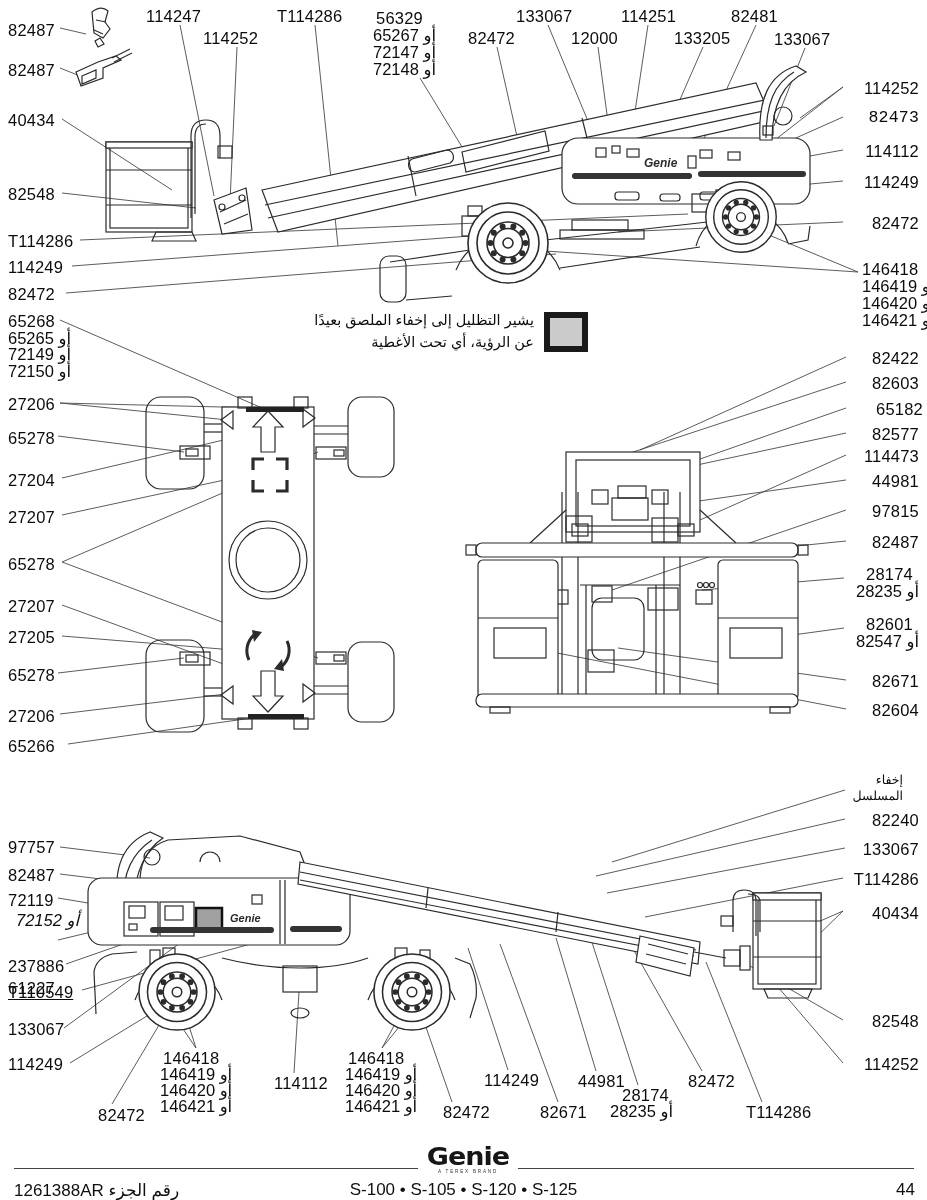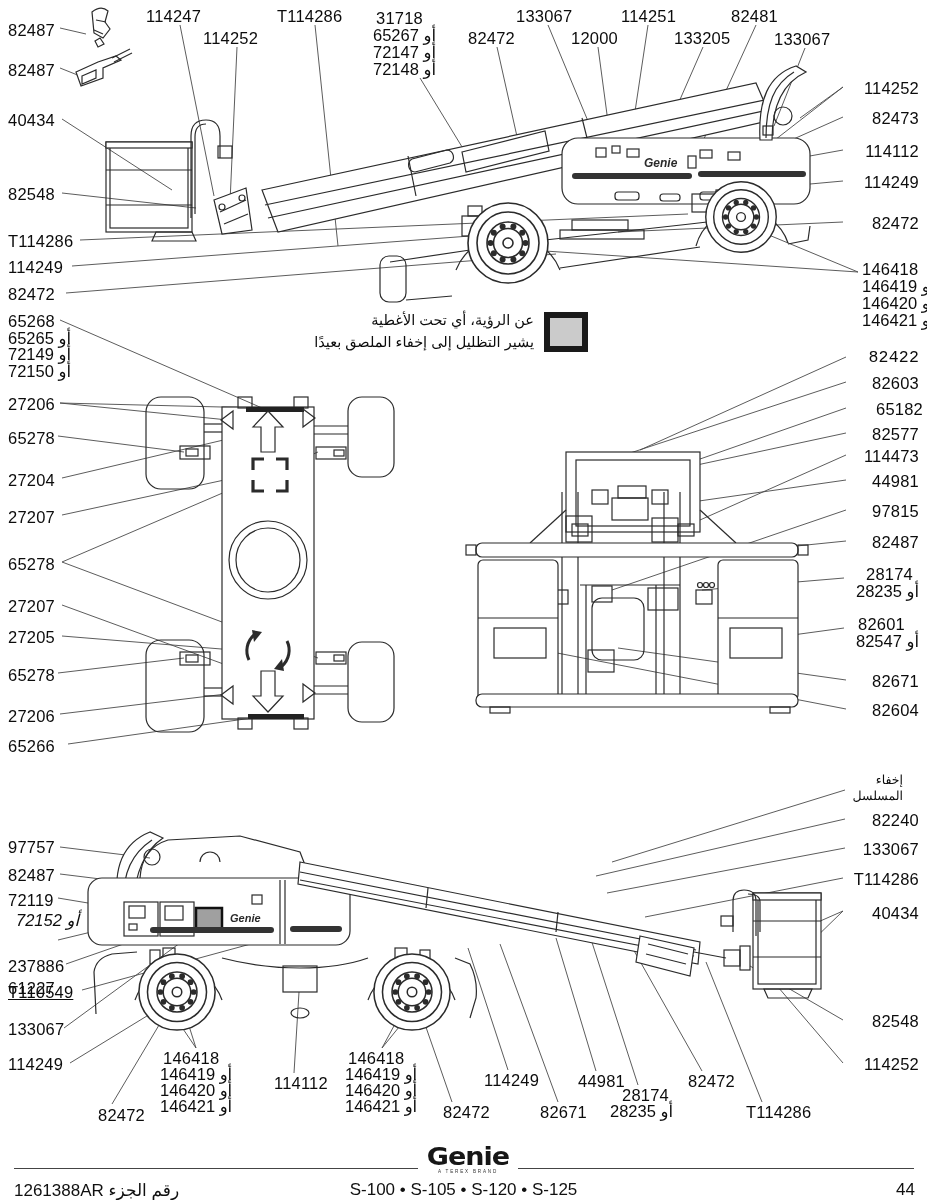--- a/index.html
+++ b/index.html
@@ -374,82 +374,82 @@
         <rect x="163" y="948" width="12" height="18"></rect>
     <rect x="395" y="948" width="12" height="18"></rect>
         <rect x="420" y="950" width="10" height="14"></rect>
     <use href="#wheel" x="137" y="952" width="80" height="80"></use>
     <use href="#wheel" x="372" y="952" width="80" height="80"></use>
   </g>
 </svg>
 
 <div class="legend">
   <div class="legend-text">
+    <div>يشير التظليل إلى إخفاء الملصق بعيدًا</div>
     <div>عن الرؤية، أي تحت الأغطية</div>
-    <div>يشير التظليل إلى إخفاء الملصق بعيدًا</div>
   </div>
   <div class="legend-swatch"></div>
 </div>
 
 <div class="callout-layer">
       <div class="callout" style="top: 22px; left: 8px;">82487</div>
       <div class="callout" style="top: 62px; left: 8px;">82487</div>
       <div class="callout" style="top: 112px; left: 8px;">40434</div>
       <div class="callout" style="top: 186px; left: 8px;">82548</div>
       <div class="callout" style="top: 233px; left: 8px;">T114286</div>
       <div class="callout" style="top: 259px; left: 8px;">114249</div>
       <div class="callout" style="top: 286px; left: 8px;">82472</div>
       <div class="callout" style="top: 313px; left: 8px;">65268</div>
       <div class="callout" style="top: 330px; left: 8px;">65265 أو</div>
       <div class="callout" style="top: 346px; left: 8px;">72149 أو</div>
       <div class="callout" style="top: 363px; left: 8px;">72150 أو</div>
       <div class="callout" style="top: 8px; left: 146px;">114247</div>
       <div class="callout" style="top: 30px; left: 203px;">114252</div>
       <div class="callout" style="top: 8px; left: 277px;">T114286</div>
-      <div class="callout" style="top: 10px; left: 376px;">31718</div>
+      <div class="callout" style="top: 10px; left: 376px;">56329</div>
       <div class="callout" style="top: 27px; left: 373px;">65267 أو</div>
       <div class="callout" style="top: 44px; left: 373px;">72147 أو</div>
       <div class="callout" style="top: 61px; left: 373px;">72148 أو</div>
       <div class="callout" style="top: 30px; left: 468px;">82472</div>
       <div class="callout" style="top: 8px; left: 516px;">133067</div>
       <div class="callout" style="top: 30px; left: 571px;">12000</div>
       <div class="callout" style="top: 8px; left: 621px;">114251</div>
       <div class="callout" style="top: 30px; left: 674px;">133205</div>
       <div class="callout" style="top: 8px; left: 731px;">82481</div>
       <div class="callout" style="top: 31px; left: 774px;">133067</div>
       <div class="callout" style="top: 80px; right: 8px; text-align: right;">114252</div>
-      <div class="callout" style="top: 110px; right: 8px; text-align: right;">82473</div>
+      <div class="callout" style="top: 110px; right: 8px; text-align: right; font-family: Liberation Mono, monospace;">82473</div>
       <div class="callout" style="top: 143px; right: 8px; text-align: right;">114112</div>
       <div class="callout" style="top: 174px; right: 8px; text-align: right;">114249</div>
       <div class="callout" style="top: 215px; right: 8px; text-align: right;">82472</div>
       <div class="callout" style="top: 261px; left: 862px;">146418</div>
       <div class="callout" style="top: 278px; left: 862px;">146419 أو</div>
       <div class="callout" style="top: 295px; left: 862px;">146420 أو</div>
       <div class="callout" style="top: 312px; left: 862px;">146421 أو</div>
       <div class="callout" style="top: 396px; left: 8px;">27206</div>
       <div class="callout" style="top: 430px; left: 8px;">65278</div>
       <div class="callout" style="top: 472px; left: 8px;">27204</div>
       <div class="callout" style="top: 509px; left: 8px;">27207</div>
       <div class="callout" style="top: 556px; left: 8px;">65278</div>
       <div class="callout" style="top: 598px; left: 8px;">27207</div>
       <div class="callout" style="top: 629px; left: 8px;">27205</div>
       <div class="callout" style="top: 667px; left: 8px;">65278</div>
       <div class="callout" style="top: 708px; left: 8px;">27206</div>
       <div class="callout" style="top: 738px; left: 8px;">65266</div>
-      <div class="callout" style="top: 350px; right: 8px; text-align: right; font-family: Liberation Mono, monospace;">82422</div>
+      <div class="callout" style="top: 350px; right: 8px; text-align: right;">82422</div>
       <div class="callout" style="top: 375px; right: 8px; text-align: right;">82603</div>
       <div class="callout" style="top: 401px; right: 4px; text-align: right;">65182</div>
       <div class="callout" style="top: 426px; right: 8px; text-align: left;">82577</div>
       <div class="callout" style="top: 448px; right: 8px; text-align: right;">114473</div>
       <div class="callout" style="top: 473px; right: 8px; text-align: right;">44981</div>
       <div class="callout" style="top: 503px; right: 8px; text-align: right;">97815</div>
       <div class="callout" style="top: 534px; right: 8px; text-align: right;">82487</div>
       <div class="callout" style="top: 566px; right: 14px; text-align: right;">28174</div>
       <div class="callout" style="top: 583px; right: 8px; text-align: right;">أو 28235</div>
-      <div class="callout" style="top: 616px; right: 22px; text-align: right;">82601</div>
+      <div class="callout" style="top: 616px; right: 14px; text-align: right;">82601</div>
       <div class="callout" style="top: 633px; right: 8px; text-align: right;">أو 82547</div>
       <div class="callout" style="top: 673px; right: 8px; text-align: right;">82671</div>
       <div class="callout" style="top: 702px; right: 8px; text-align: right;">82604</div>
       <div class="callout small" style="top: 774px; right: 24px; text-align: right;">إخفاء</div>
       <div class="callout small" style="top: 790px; right: 24px; text-align: right;">المسلسل</div>
       <div class="callout" style="top: 812px; right: 8px; text-align: right;">82240</div>
       <div class="callout" style="top: 841px; right: 8px; text-align: right;">133067</div>
       <div class="callout" style="top: 871px; right: 8px; text-align: right;">T114286</div>
       <div class="callout" style="top: 905px; right: 8px; text-align: right;">40434</div>
       <div class="callout" style="top: 1013px; right: 8px; text-align: right;">82548</div>

